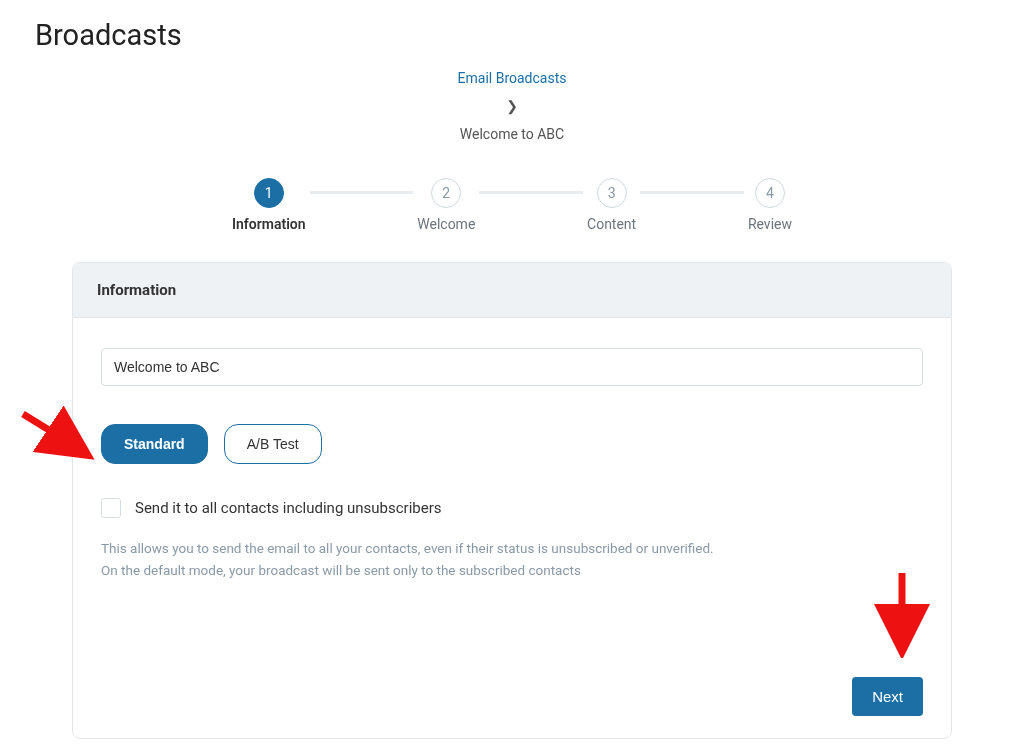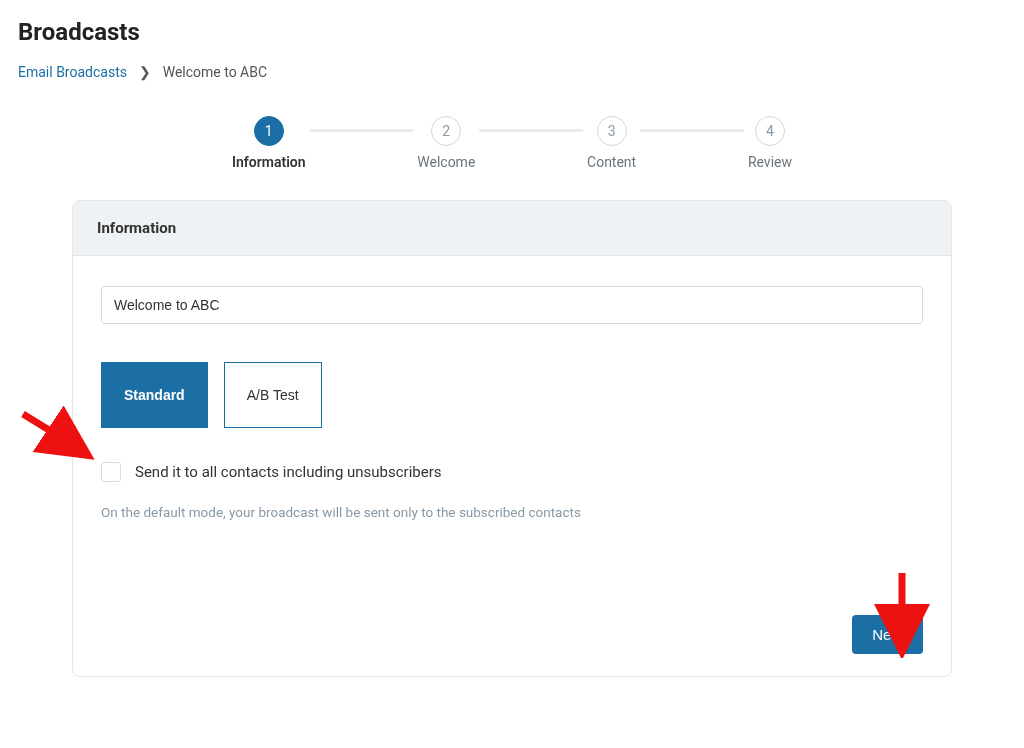--- a/index.html
+++ b/index.html
@@ -4,31 +4,33 @@
   <style>
     * { box-sizing: border-box; margin: 0; padding: 0; }
     body {
       font-family: -apple-system, BlinkMacSystemFont, "Segoe UI", Roboto, Helvetica, Arial, sans-serif;
       background: #fff;
       color: #333;
       padding: 18px;
       width: 1024px;
     }
     h1.page-title {
-      font-size: 24px;
-      font-weight: 700;
+      font-size: 29px;
+      font-weight: 400;
       color: #222;
       margin-bottom: 18px;
+      margin-left: 17px;
     }
     .breadcrumb {
       display: flex;
       align-items: center;
       gap: 12px;
       font-size: 14px;
       margin-bottom: 36px;
+      flex-direction: column;
     }
     .breadcrumb a { color: #1b6fa5; text-decoration: none; }
     .breadcrumb .chevron { color: #555; font-size: 14px; }
     .breadcrumb .current { color: #555; }
 
     .stepper {
       display: flex;
       align-items: center;
       justify-content: center;
       margin: 0 auto 30px auto;
@@ -98,23 +100,23 @@
       border: 1px solid #d6dbdf;
       border-radius: 4px;
       padding: 10px 12px;
       font-size: 14px;
       color: #333;
       outline: none;
     }
     .type-section { margin-top: 38px; }
     .type-buttons { display: flex; gap: 16px; margin-top: 12px; }
     .type-btn {
-      padding: 24px 22px;
-      font-size: 14px;
-      border-radius: 0;
+      padding: 11px 22px;
+      font-size: 14px;
+      border-radius: 14px;
       border: 1px solid #1b6fa5;
       background: #fff;
       color: #333;
       cursor: pointer;
     }
     .type-btn.selected {
       background: #1b6fa5;
       color: #fff;
       font-weight: 600;
     }
@@ -201,20 +203,21 @@
         <button class="type-btn">A/B Test</button>
       </div>
     </div>
 
     <div class="checkbox-row">
       <div class="checkbox"></div>
       <span class="checkbox-label">Send it to all contacts including unsubscribers</span>
     </div>
 
     <div class="help-text">
+      <div>This allows you to send the email to all your contacts, even if their status is unsubscribed or unverified.</div>
       <div>On the default mode, your broadcast will be sent only to the subscribed contacts</div>
     </div>
 
     <button class="next-btn">Next</button>
   </div>
 </div>
 
 <svg class="arrow-annot" style="left:18px; top:402px;" width="80" height="70" viewBox="0 0 80 70">
   <defs>
     <marker id="ah1" markerWidth="8" markerHeight="8" refX="6" refY="4" orient="auto">

